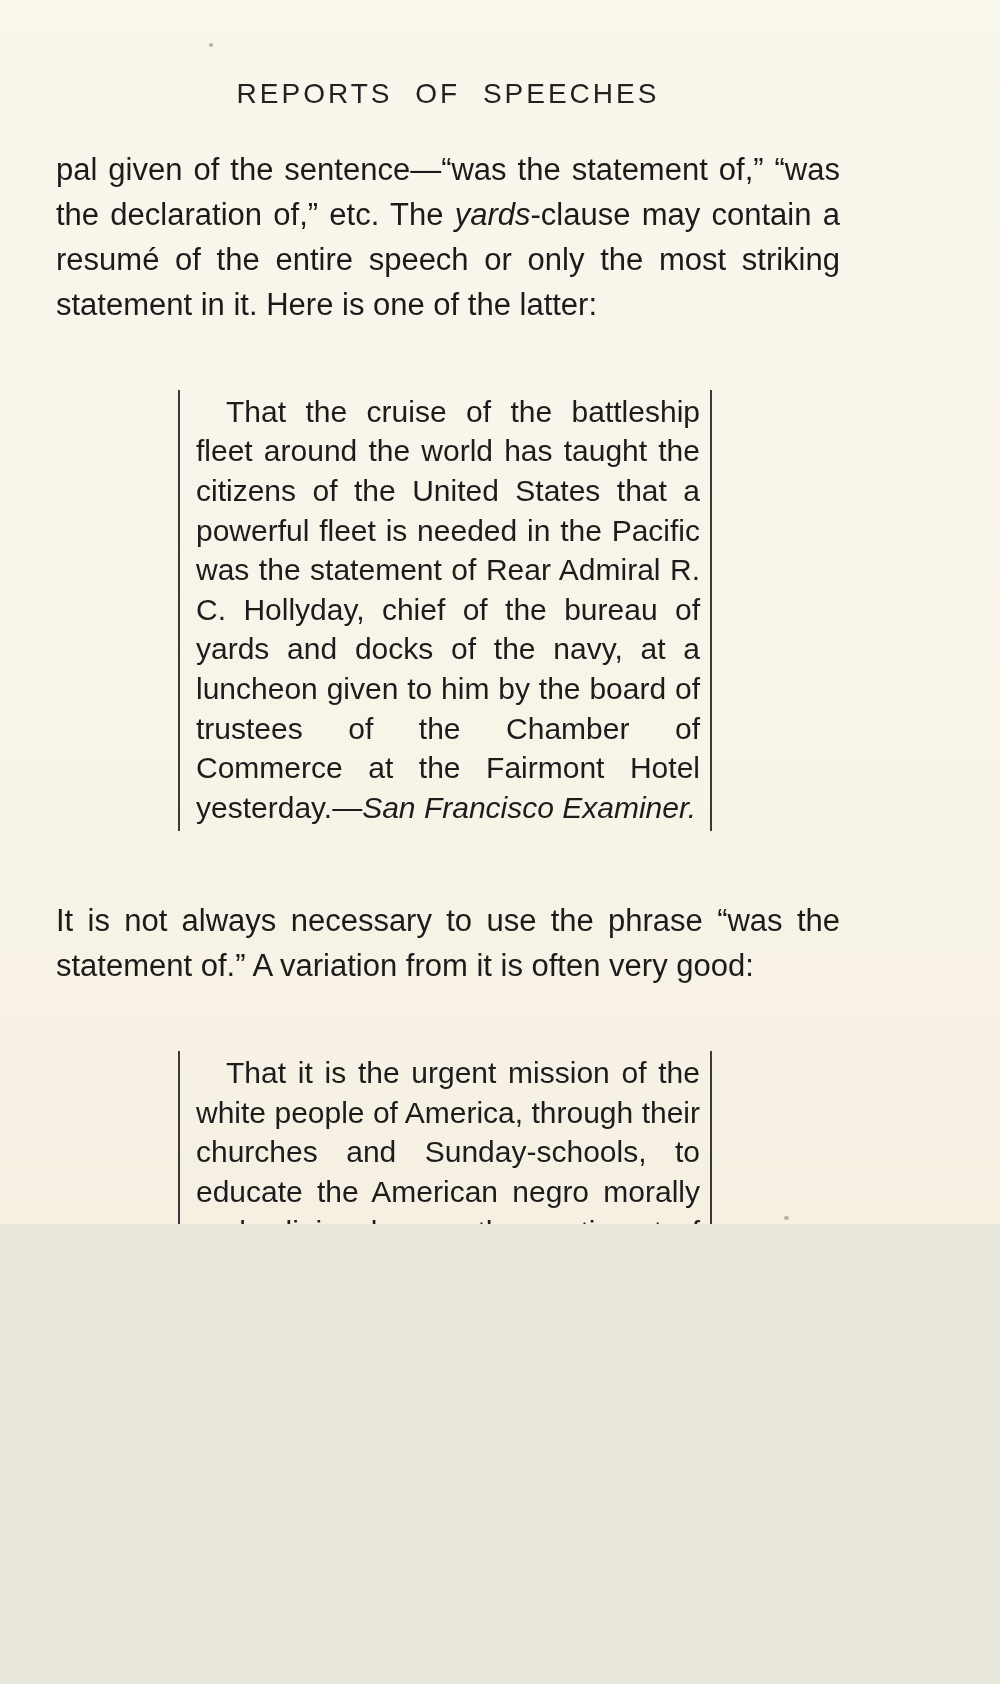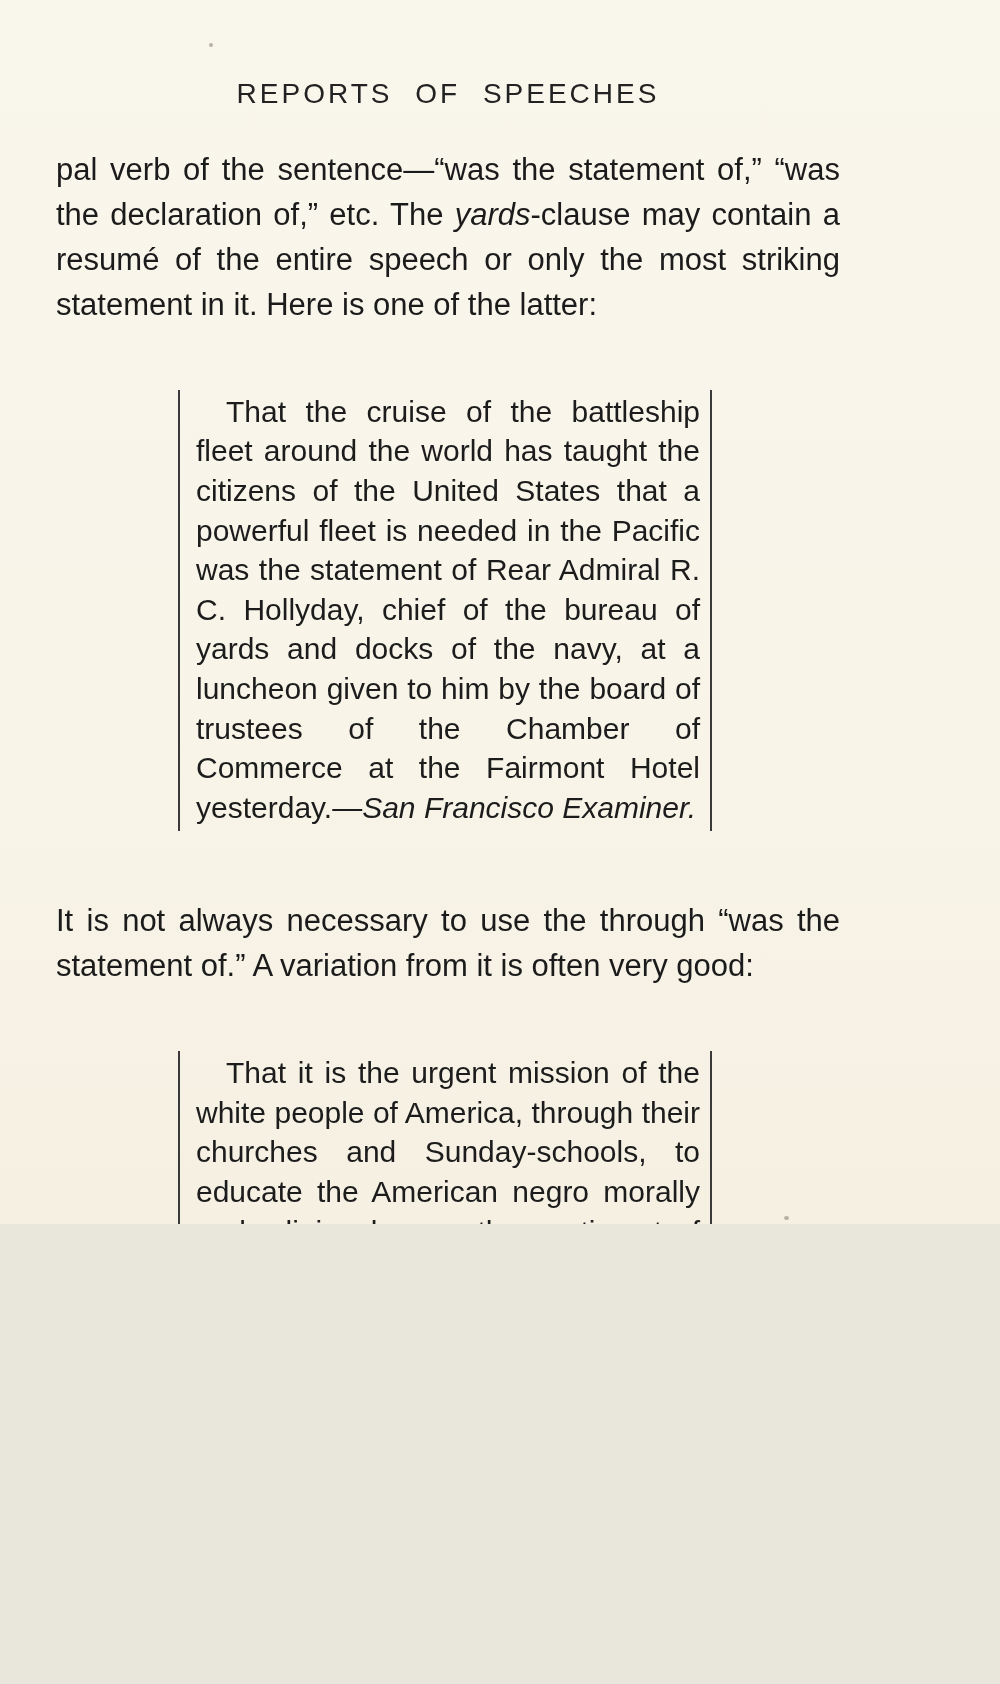--- a/index.html
+++ b/index.html
@@ -69,25 +69,25 @@
   .artifact.a2 { left: 784px; top: 1216px; width: 5px; height: 4px; }
   .artifact.a3 { left: 556px; top: 1346px; width: 4px; height: 4px; }
 </style>
 </head>
 <body>
 
 <div class="page">
 
   <div class="running-head">REPORTS OF SPEECHES</div>
 
-  <p class="body-para"><span>pal verb of the sentence—“was the statement of,” “was the declaration of,” etc.  The </span><span class="it">yards</span><span>-clause may contain a resumé of the entire speech or only the most striking statement in it.  Here is one of the latter:</span></p>
+  <p class="body-para"><span>pal given of the sentence—“was the statement of,” “was the declaration of,” etc.  The </span><span class="it">yards</span><span>-clause may contain a resumé of the entire speech or only the most striking statement in it.  Here is one of the latter:</span></p>
 
   <blockquote class="quote"><span>That the cruise of the battleship fleet around the world has taught the citizens of the United States that a powerful fleet is needed in the Pacific was the statement of Rear Admiral R. C. Hollyday, chief of the bureau of yards and docks of the navy, at a luncheon given to him by the board of trustees of the Chamber of Commerce at the Fairmont Hotel yesterday.—</span><span class="attr">San Francisco Examiner.</span></blockquote>
 
-  <p class="body-para" style="margin-top:68px;"><span>It is not always necessary to use the through “was the statement of.”  A variation from it is often very good:</span></p>
+  <p class="body-para" style="margin-top:68px;"><span>It is not always necessary to use the phrase “was the statement of.”  A variation from it is often very good:</span></p>
 
   <blockquote class="quote"><span>That it is the urgent mission of the white people of America, through their churches and Sunday-schools, to educate the American negro morally and religiously, was the sentiment of the twelfth session of the International Sunday-school Convention last night, voiced with special power and eloquence by Dr. Booker T. Washington, the chief speaker of the evening.—</span><span class="attr">Louisville Courier-Journal.</span></blockquote>
 
   <div class="page-number">155</div>
 
   <div class="artifact a1"></div>
   <div class="artifact a2"></div>
   <div class="artifact a3"></div>
 
 </div>

